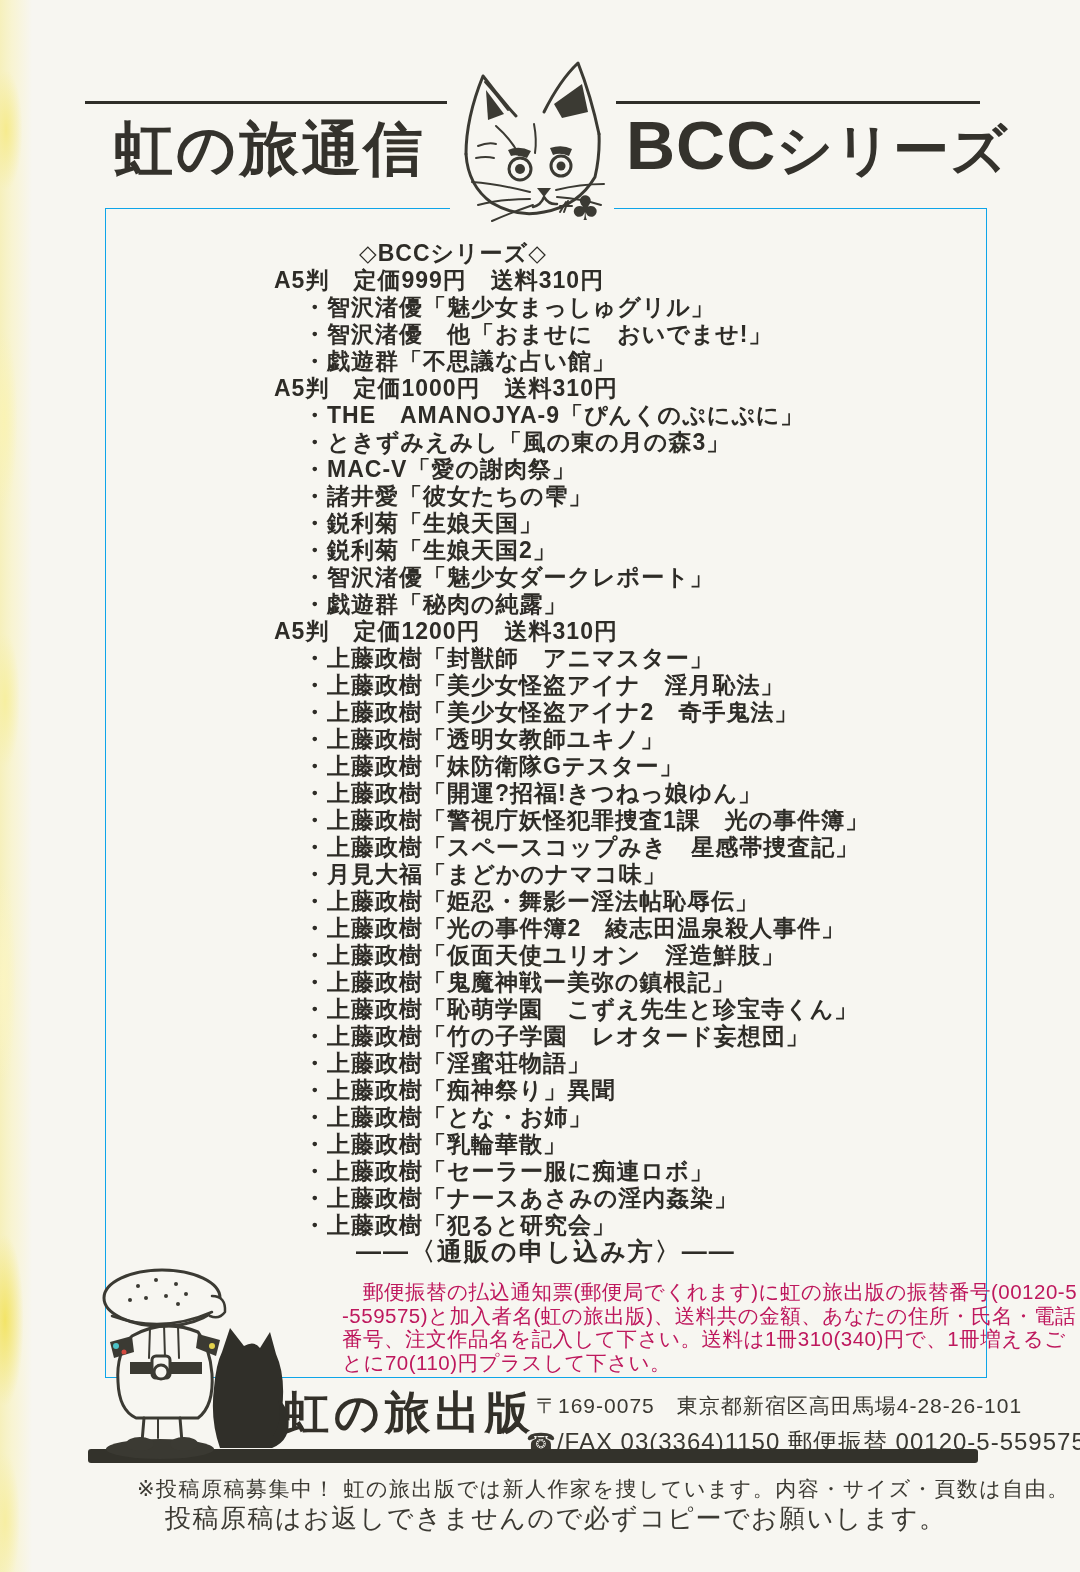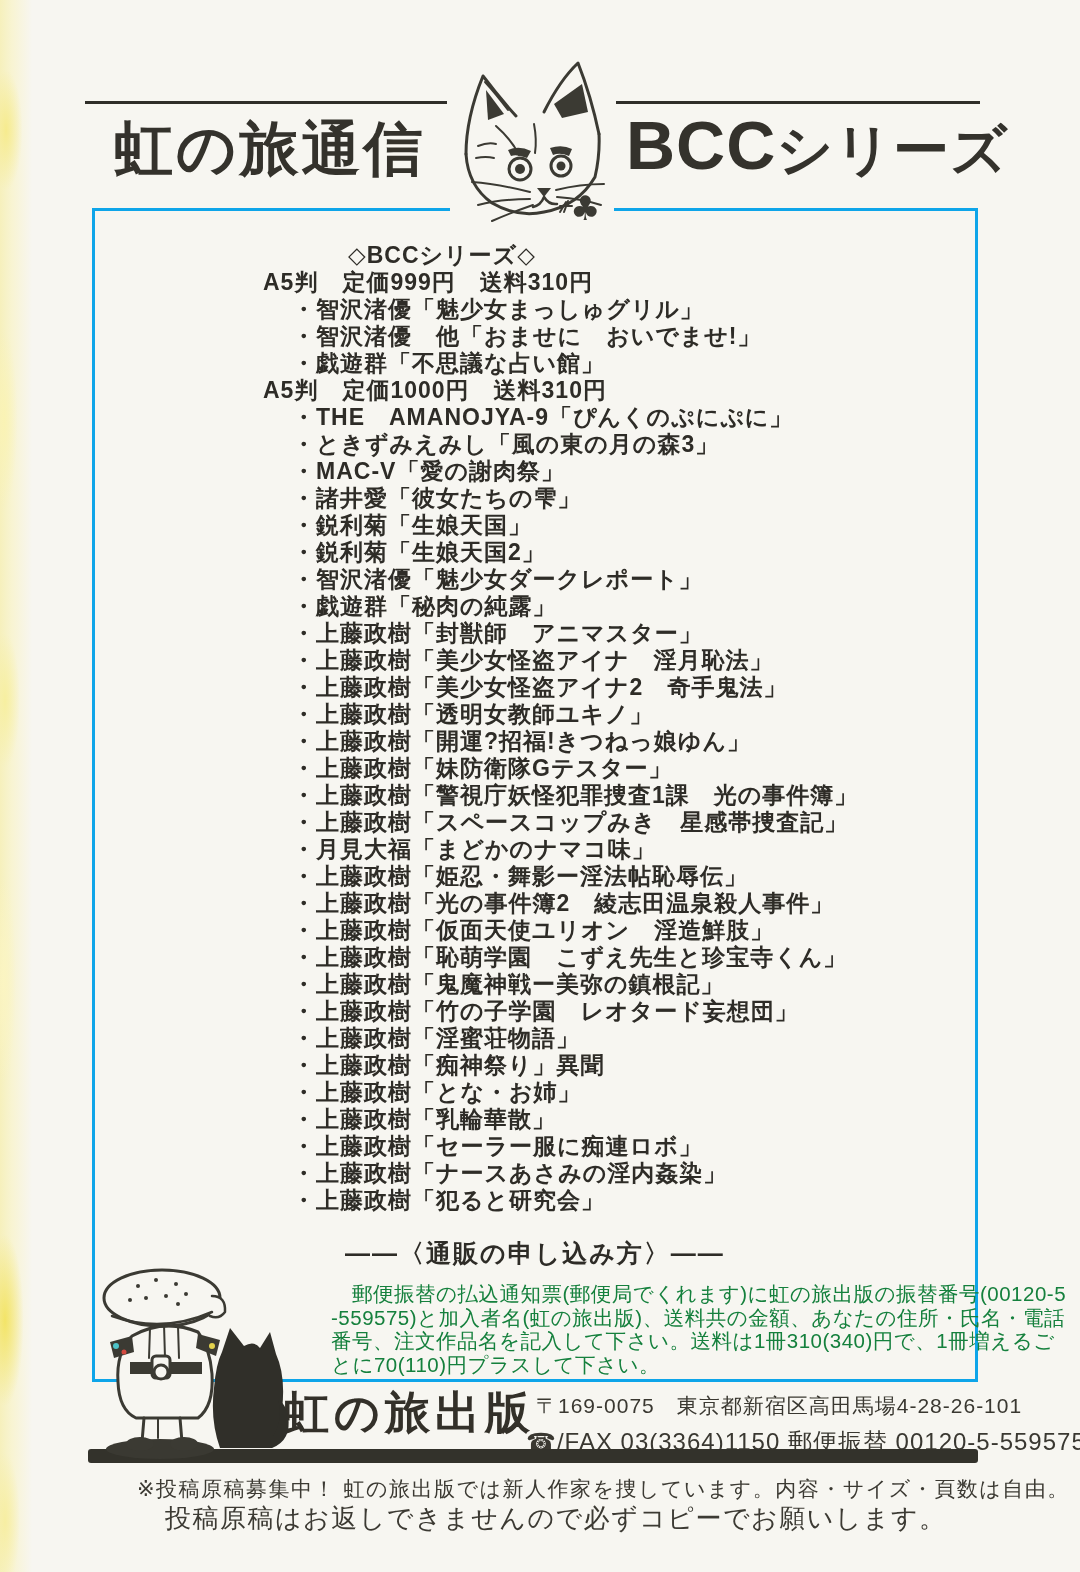--- a/index.html
+++ b/index.html
@@ -35,39 +35,39 @@
   .series-latin{font-weight:bold;font-size:68px;letter-spacing:1px;vertical-align:baseline;text-align:right;}
   .series-kana{font-weight:bold;font-size:56px;letter-spacing:1px;vertical-align:baseline;}
 
   .cat-patch{
     position:absolute;left:450px;top:92px;width:164px;height:126px;
     background:#f7f6f1;z-index:2;
   }
   .cat-illustration{position:absolute;left:438px;top:56px;z-index:3;}
 
   .catalog-box{
-    position:absolute;left:92px;top:208px;width:880px;height:1168px;
-    border:3px solid #0ea5e9;z-index:1;
+    position:absolute;left:105px;top:208px;width:880px;height:1168px;
+    border:1px solid #0ea5e9;z-index:1;
   }
   .catalog-list{
     position:absolute;top:31px;left:0;right:0;
     font-weight:bold;font-size:23px;line-height:27px;letter-spacing:1px;color:#2e2c27;
     white-space:nowrap;
   }
   .catalog-heading{margin-left:253px;}
   .sec-header{margin-left:168px;}
   .item{margin-left:197px;}
 
   .ordering{position:absolute;top:1026px;left:0;right:0;}
   .ordering-heading{
     text-align:center;font-weight:bold;font-size:25px;letter-spacing:2px;color:#2e2c27;
   }
   .ordering-body{
     margin-top:12px;margin-left:236px;font-size:20.5px;line-height:23.6px;
-    letter-spacing:0.5px;color:#15803d;white-space:nowrap;
+    letter-spacing:0.5px;color:#be185d;white-space:nowrap;
   }
 
   .postman-illustration{position:absolute;left:86px;top:1260px;z-index:3;}
 
   .publisher-name{
     position:absolute;left:284px;top:1383px;z-index:2;
     font-size:45px;font-weight:bold;letter-spacing:5px;color:#333029;white-space:nowrap;
   }
   .publisher-postal{
     position:absolute;left:512px;top:1392px;font-size:21px;letter-spacing:1px;
@@ -137,34 +137,35 @@
         <div class="item">・戯遊群「不思議な占い館」</div>
         <div class="sec-header">A5判　定価1000円　送料310円</div>
         <div class="item">・THE　AMANOJYA-9「ぴんくのぷにぷに」</div>
         <div class="item">・ときずみえみし「風の東の月の森3」</div>
         <div class="item">・MAC-V「愛の謝肉祭」</div>
         <div class="item">・諸井愛「彼女たちの雫」</div>
         <div class="item">・鋭利菊「生娘天国」</div>
         <div class="item">・鋭利菊「生娘天国2」</div>
         <div class="item">・智沢渚優「魅少女ダークレポート」</div>
         <div class="item">・戯遊群「秘肉の純露」</div>
+        <div class="sec-header">A5判　定価1200円　送料310円</div>
         <div class="item">・上藤政樹「封獣師　アニマスター」</div>
         <div class="item">・上藤政樹「美少女怪盗アイナ　淫月恥法」</div>
         <div class="item">・上藤政樹「美少女怪盗アイナ2　奇手鬼法」</div>
         <div class="item">・上藤政樹「透明女教師ユキノ」</div>
+        <div class="item">・上藤政樹「妹防衛隊Gテスター」</div>
         <div class="item">・上藤政樹「開運?招福!きつねっ娘ゆん」</div>
-        <div class="item">・上藤政樹「妹防衛隊Gテスター」</div>
         <div class="item">・上藤政樹「警視庁妖怪犯罪捜査1課　光の事件簿」</div>
         <div class="item">・上藤政樹「スペースコップみき　星感帯捜査記」</div>
         <div class="item">・月見大福「まどかのナマコ味」</div>
         <div class="item">・上藤政樹「姫忍・舞影ー淫法帖恥辱伝」</div>
         <div class="item">・上藤政樹「光の事件簿2　綾志田温泉殺人事件」</div>
         <div class="item">・上藤政樹「仮面天使ユリオン　淫造鮮肢」</div>
+        <div class="item">・上藤政樹「鬼魔神戦ー美弥の鎮根記」</div>
         <div class="item">・上藤政樹「恥萌学園　こずえ先生と珍宝寺くん」</div>
-        <div class="item">・上藤政樹「鬼魔神戦ー美弥の鎮根記」</div>
         <div class="item">・上藤政樹「竹の子学園　レオタード妄想団」</div>
         <div class="item">・上藤政樹「淫蜜荘物語」</div>
         <div class="item">・上藤政樹「痴神祭り」異聞</div>
         <div class="item">・上藤政樹「とな・お姉」</div>
         <div class="item">・上藤政樹「乳輪華散」</div>
         <div class="item">・上藤政樹「セーラー服に痴連ロボ」</div>
         <div class="item">・上藤政樹「ナースあさみの淫内姦染」</div>
         <div class="item">・上藤政樹「犯ると研究会」</div>
       </div>
   </div>

